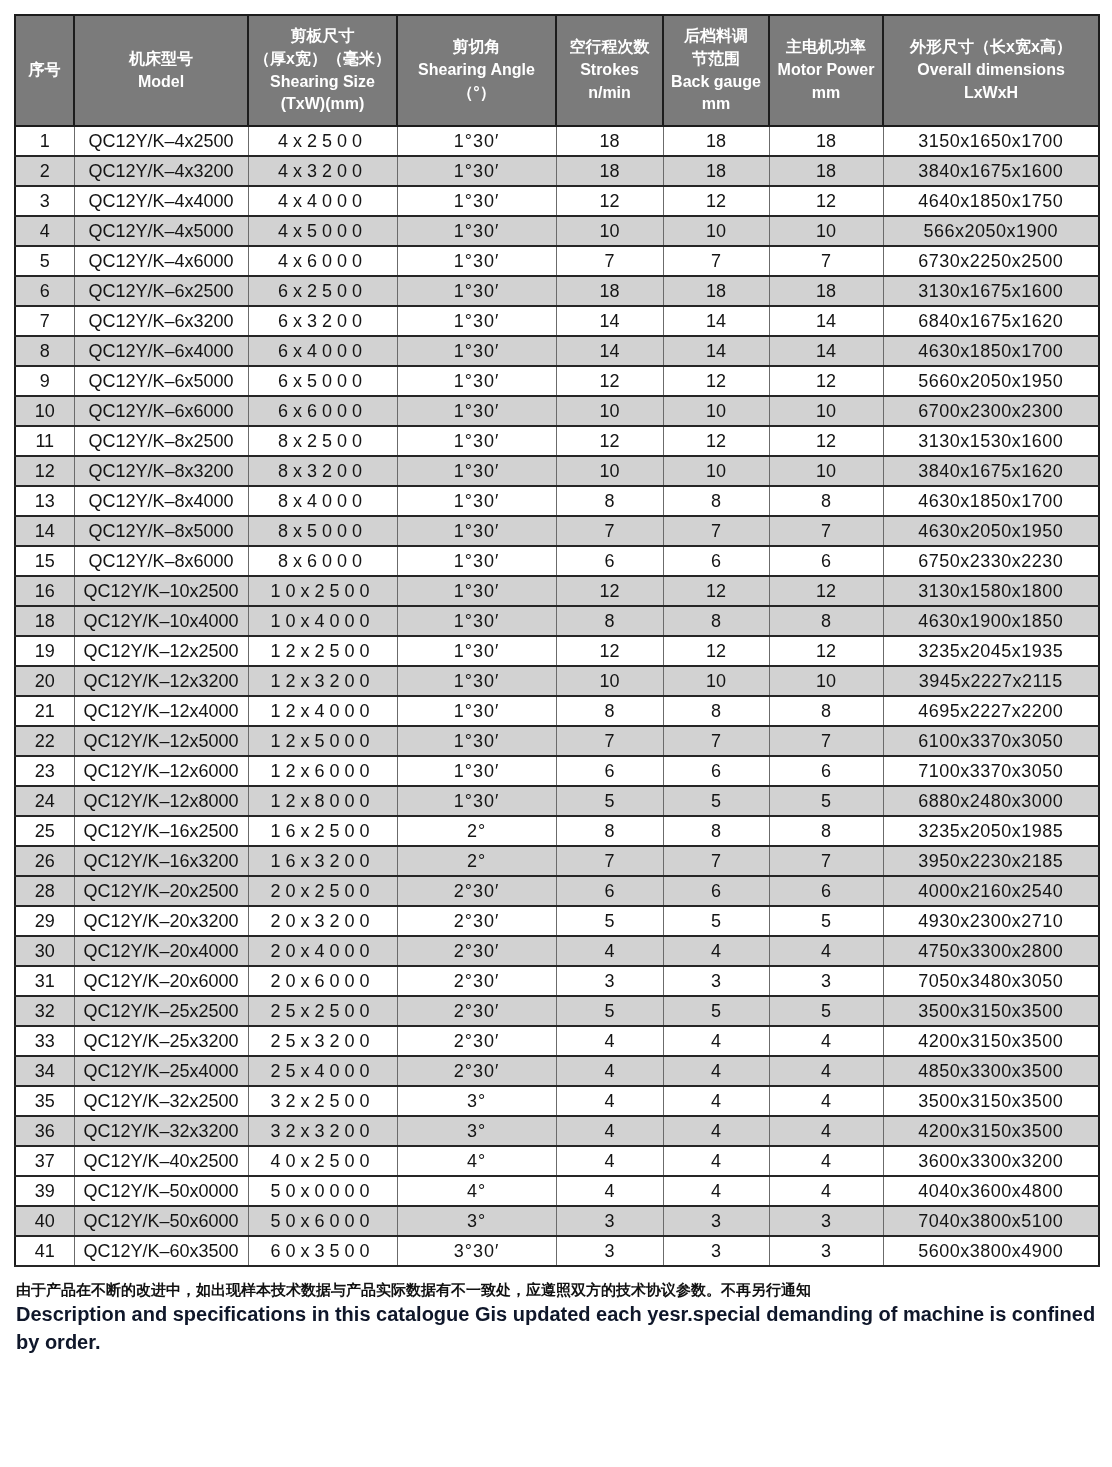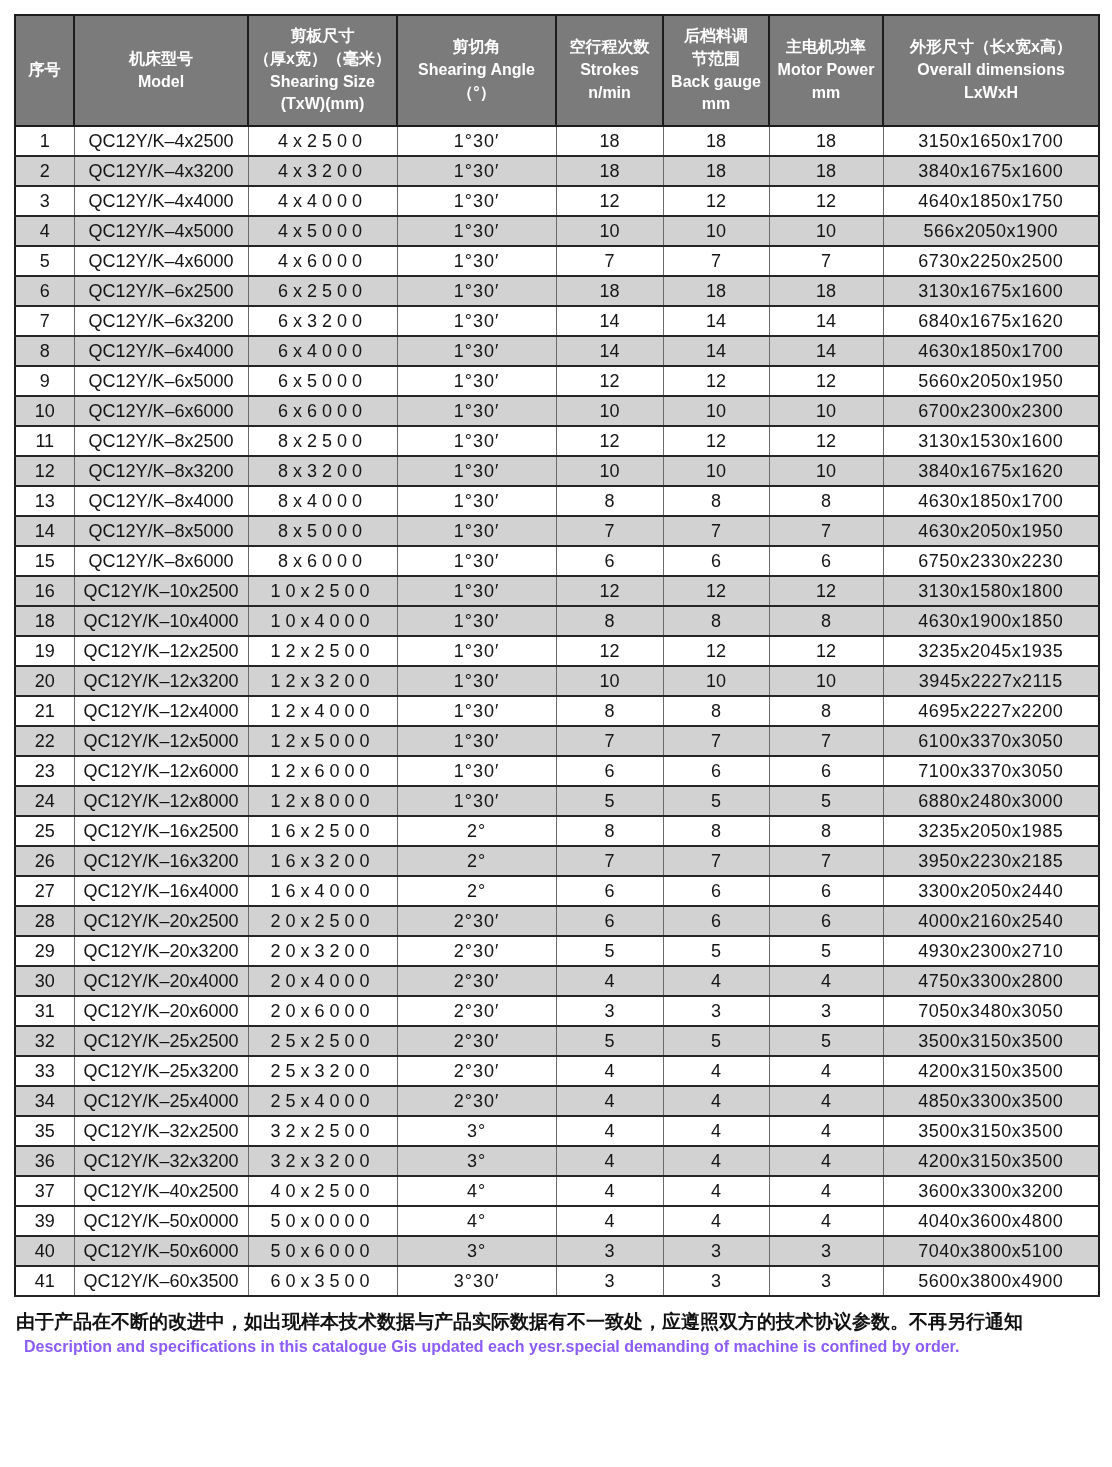--- a/index.html
+++ b/index.html
@@ -45,31 +45,30 @@
     border-right: 1px solid #6b6b6b;
     overflow: hidden;
   }
   table.spec tr.shaded td { background: #d2d2d2; }
   td.c-model { font-size: 17px; }
   td.c-size  { letter-spacing: 5px; font-size: 17px; }
   td.c-angle { font-size: 16px; letter-spacing: 1px; }
   td.c-dims  { letter-spacing: 0.5px; }
   .footnotes { margin-top: 12px; padding-left: 2px; }
   .footnote-zh {
-    font-size: 19px;
+    font-size: 15px;
     font-weight: bold;
     color: #111111;
     line-height: 1.4;
   }
   .footnote-en {
-    font-size: 16px;
+    font-size: 20px;
     font-weight: bold;
-    color: #8b5cf6;
+    color: #0f172a;
     line-height: 1.4;
-    margin-left: 8px;
   }
 </style>
 </head>
 <body>
 
 <div class="page">
 
   <table class="spec">
     <colgroup>
       <col style="width:59px">
@@ -352,30 +351,20 @@
         <tr class="shaded">
       <td class="c-no">26</td>
       <td class="c-model">QC12Y/K–16x3200</td>
       <td class="c-size">16x3200</td>
       <td class="c-angle">2°</td>
       <td class="c-strokes">7</td>
       <td class="c-gauge">7</td>
       <td class="c-power">7</td>
       <td class="c-dims">3950x2230x2185</td>
     </tr>
-        <tr>
-      <td class="c-no">27</td>
-      <td class="c-model">QC12Y/K–16x4000</td>
-      <td class="c-size">16x4000</td>
-      <td class="c-angle">2°</td>
-      <td class="c-strokes">6</td>
-      <td class="c-gauge">6</td>
-      <td class="c-power">6</td>
-      <td class="c-dims">3300x2050x2440</td>
-    </tr>
         <tr class="shaded">
       <td class="c-no">28</td>
       <td class="c-model">QC12Y/K–20x2500</td>
       <td class="c-size">20x2500</td>
       <td class="c-angle">2°30′</td>
       <td class="c-strokes">6</td>
       <td class="c-gauge">6</td>
       <td class="c-power">6</td>
       <td class="c-dims">4000x2160x2540</td>
     </tr>

